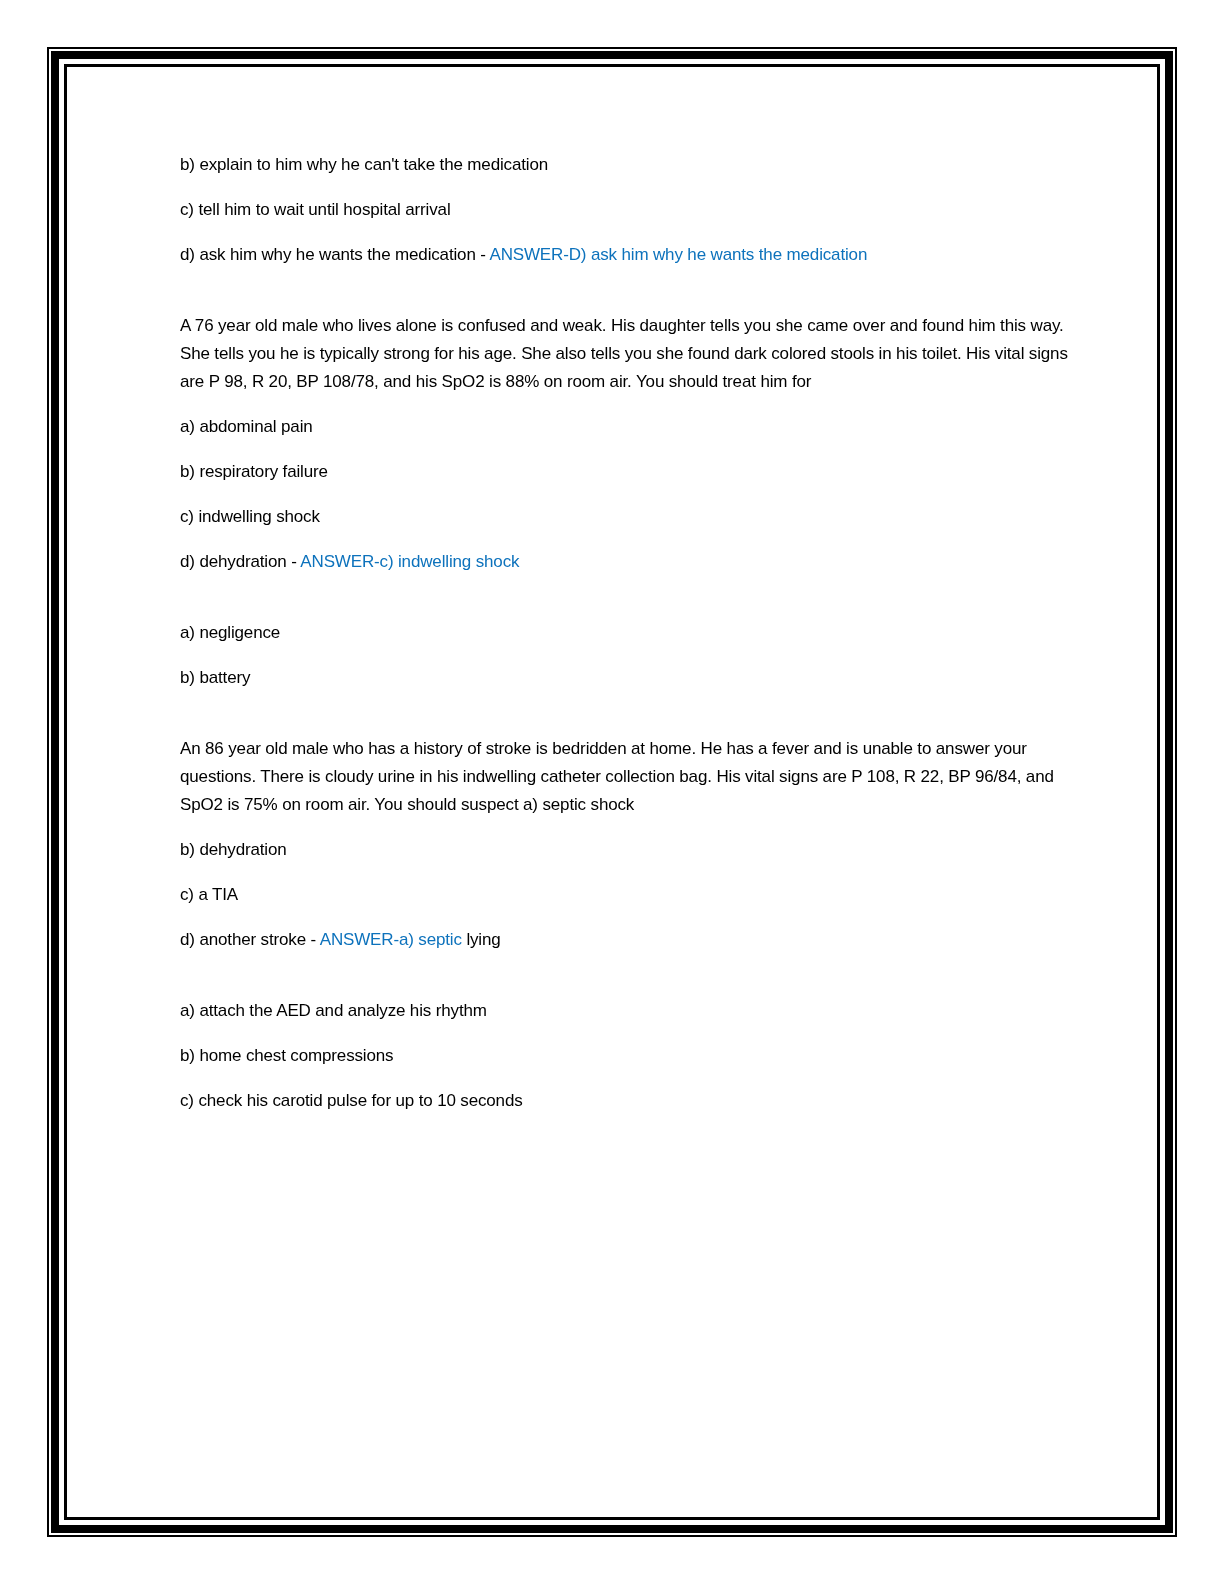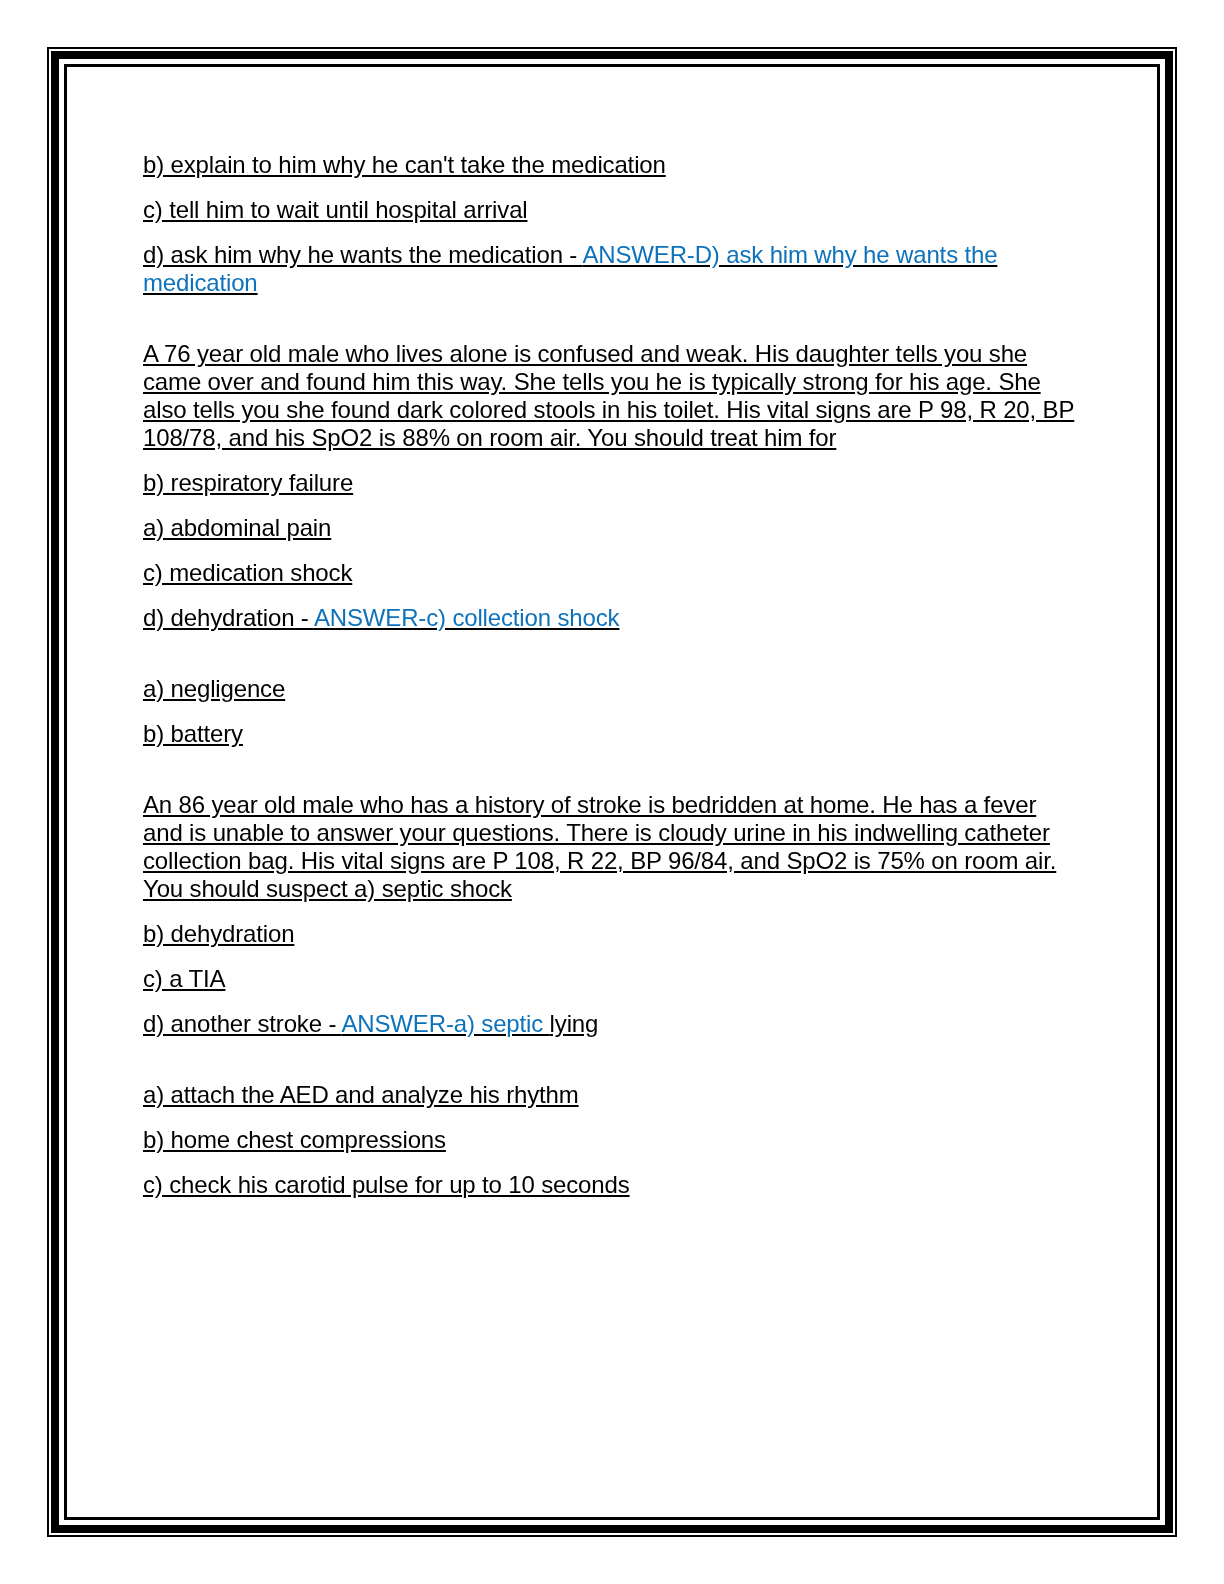--- a/index.html
+++ b/index.html
@@ -41,26 +41,25 @@
     border: 3px solid #000;
     box-sizing: border-box;
     position: relative;
     overflow: hidden;
   }
   .content {
     position: absolute;
     top: 0;
     left: 0;
     right: 0;
-    padding: 84px 77px 0 76px;
+    padding: 84px 77px 0 113px;
     box-sizing: border-box;
-    font-size: 24px;
+    font-size: 17px;
     line-height: 28px;
     letter-spacing: -0.15px;
-    text-decoration: underline;
   }
   .question {
     margin-bottom: 43px;
   }
   .content p {
     margin: 0 0 17px 0;
   }
   .answer {
     color: var(--answer-color, #0d72bc);
   }
@@ -73,24 +72,24 @@
     <div class="frame-mid">
       <div class="frame-inner">
         <div class="content" id="content-root">
             <div class="question">
               <p><span>b) explain to him why he can't take the medication</span></p>
               <p><span>c) tell him to wait until hospital arrival</span></p>
               <p><span>d) ask him why he wants the medication - </span><span class="answer">ANSWER-D) ask him why he wants the medication</span></p>
             </div>
             <div class="question">
               <p>A 76 year old male who lives alone is confused and weak. His daughter tells you she came over and found him this way. She tells you he is typically strong for his age. She also tells you she found dark colored stools in his toilet. His vital signs are P 98, R 20, BP 108/78, and his SpO2 is 88% on room air. You should treat him for</p>
+              <p><span>a) abdominal pain</span></p>
               <p><span>b) respiratory failure</span></p>
-              <p><span>a) abdominal pain</span></p>
-              <p><span>c) medication shock</span></p>
-              <p><span>d) dehydration - </span><span class="answer">ANSWER-c) collection shock</span></p>
+              <p><span>c) indwelling shock</span></p>
+              <p><span>d) dehydration - </span><span class="answer">ANSWER-c) indwelling shock</span></p>
             </div>
             <div class="question">
               <p><span>a) negligence</span></p>
               <p><span>b) battery</span></p>
             </div>
             <div class="question">
               <p>An 86 year old male who has a history of stroke is bedridden at home. He has a fever and is unable to answer your questions. There is cloudy urine in his indwelling catheter collection bag. His vital signs are P 108, R 22, BP 96/84, and SpO2 is 75% on room air. You should suspect a) septic shock</p>
               <p><span>b) dehydration</span></p>
               <p><span>c) a TIA</span></p>
               <p><span>d) another stroke - </span><span class="answer">ANSWER-a) septic </span><span>lying</span></p>

